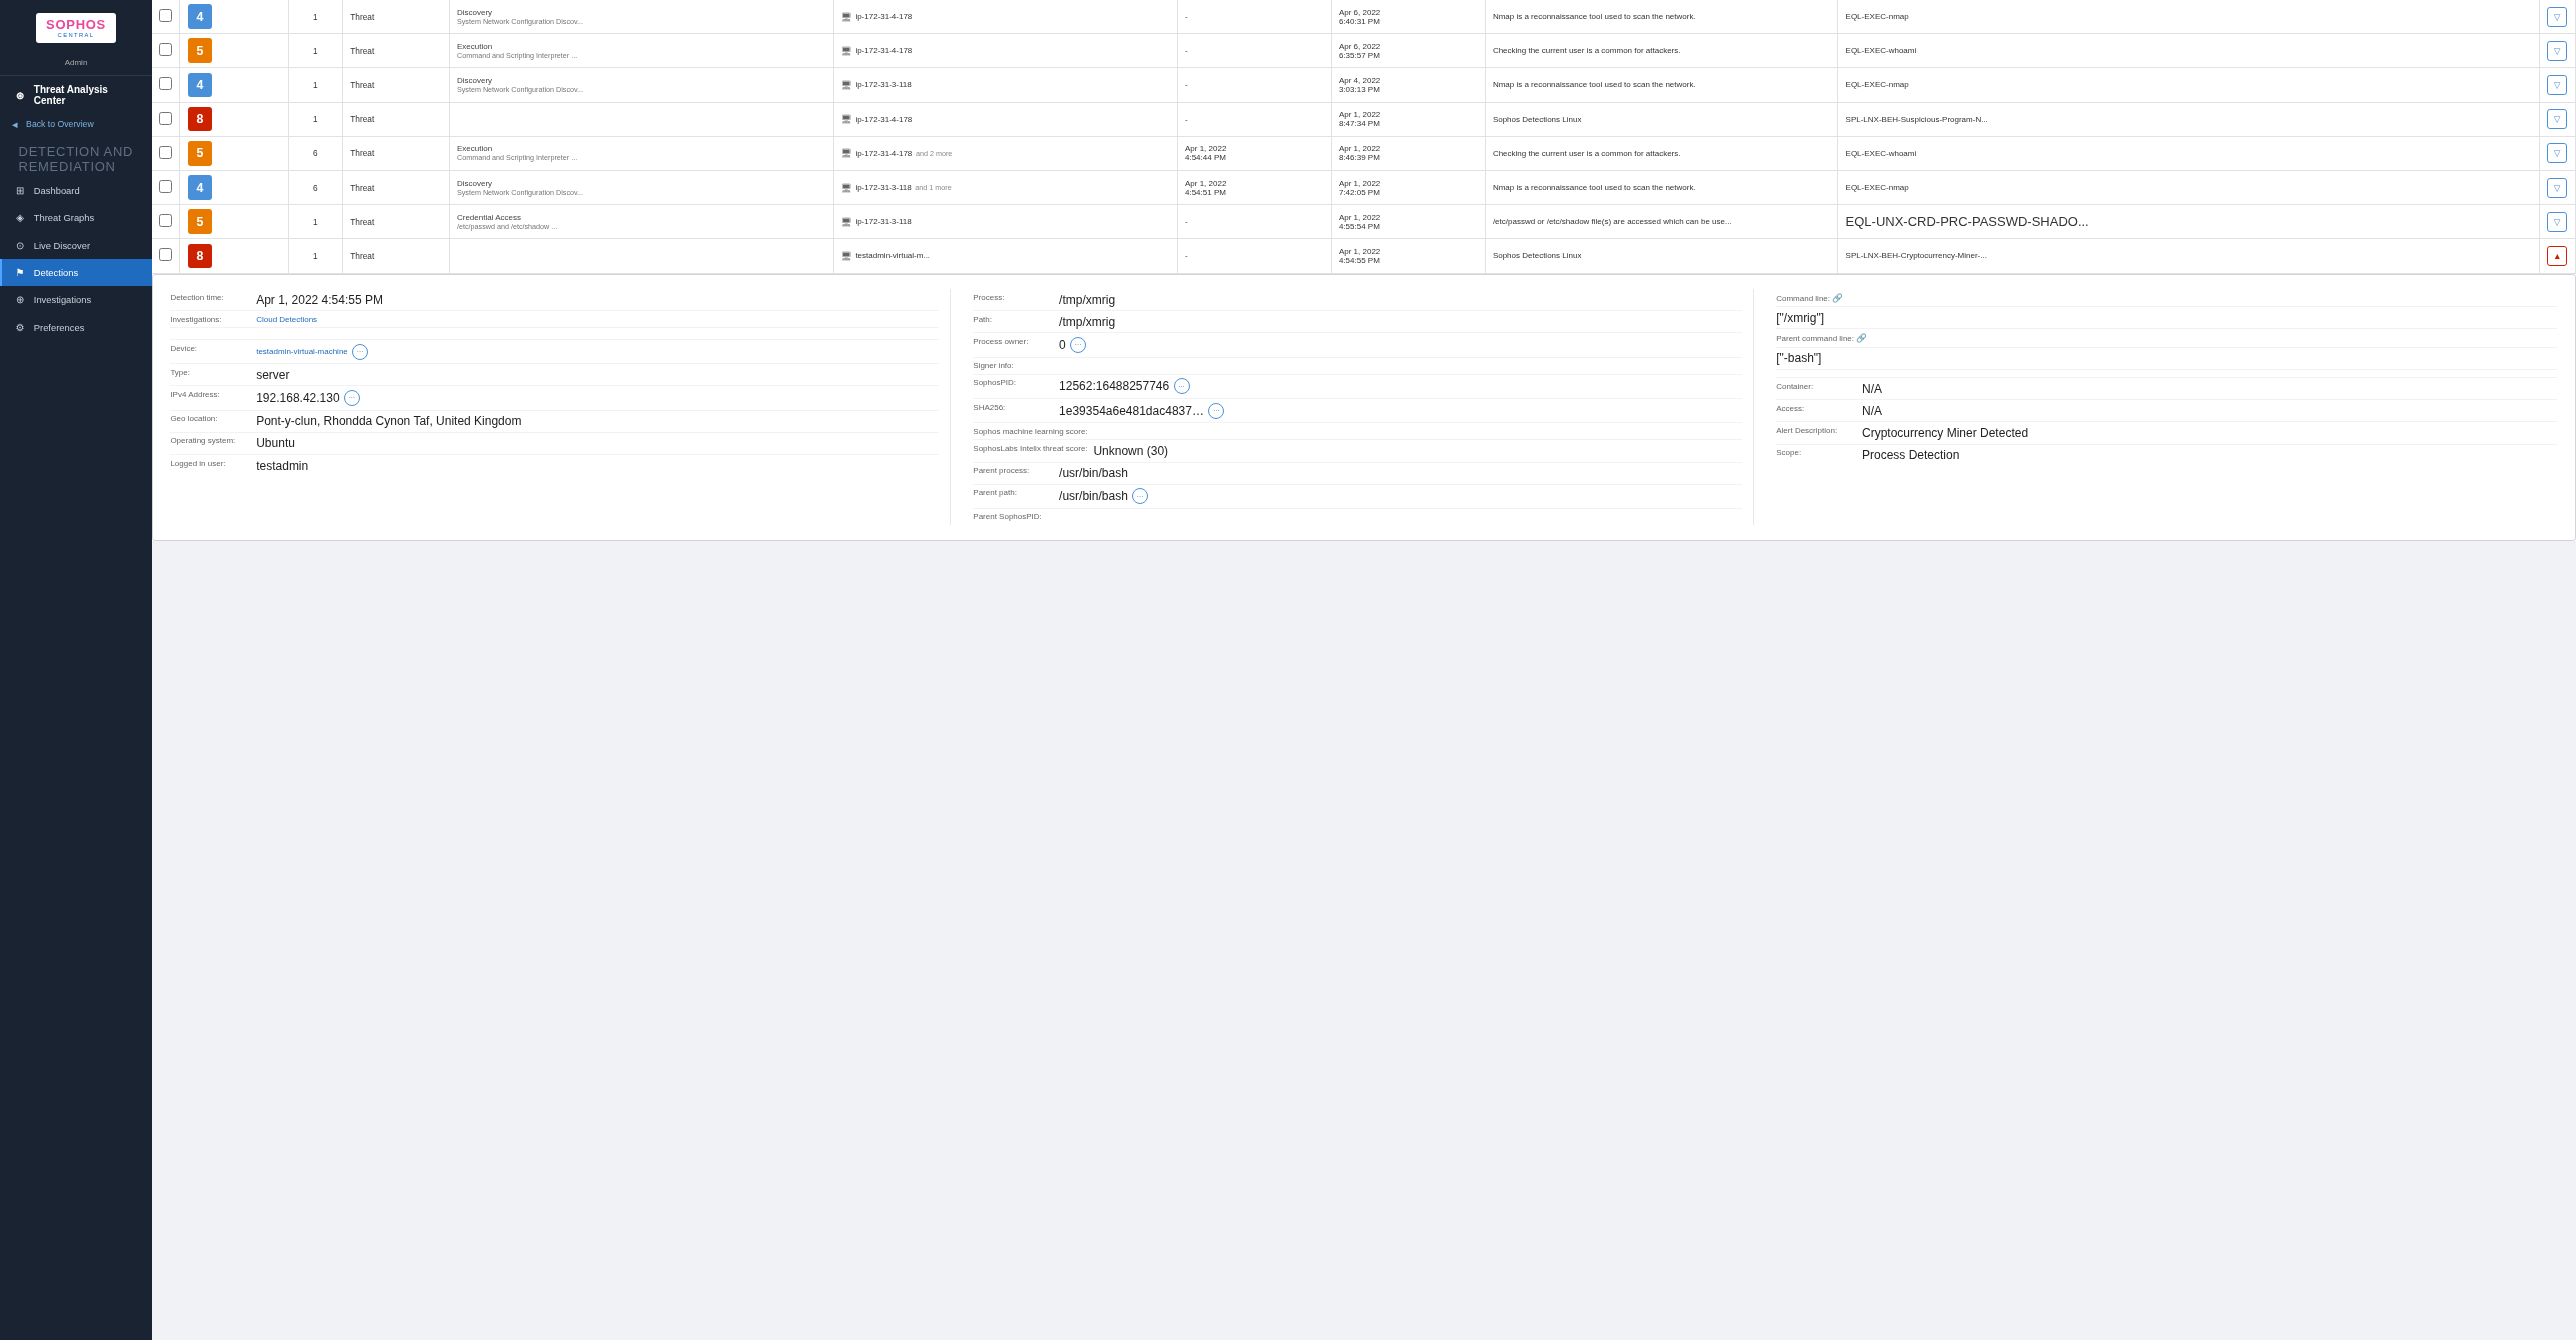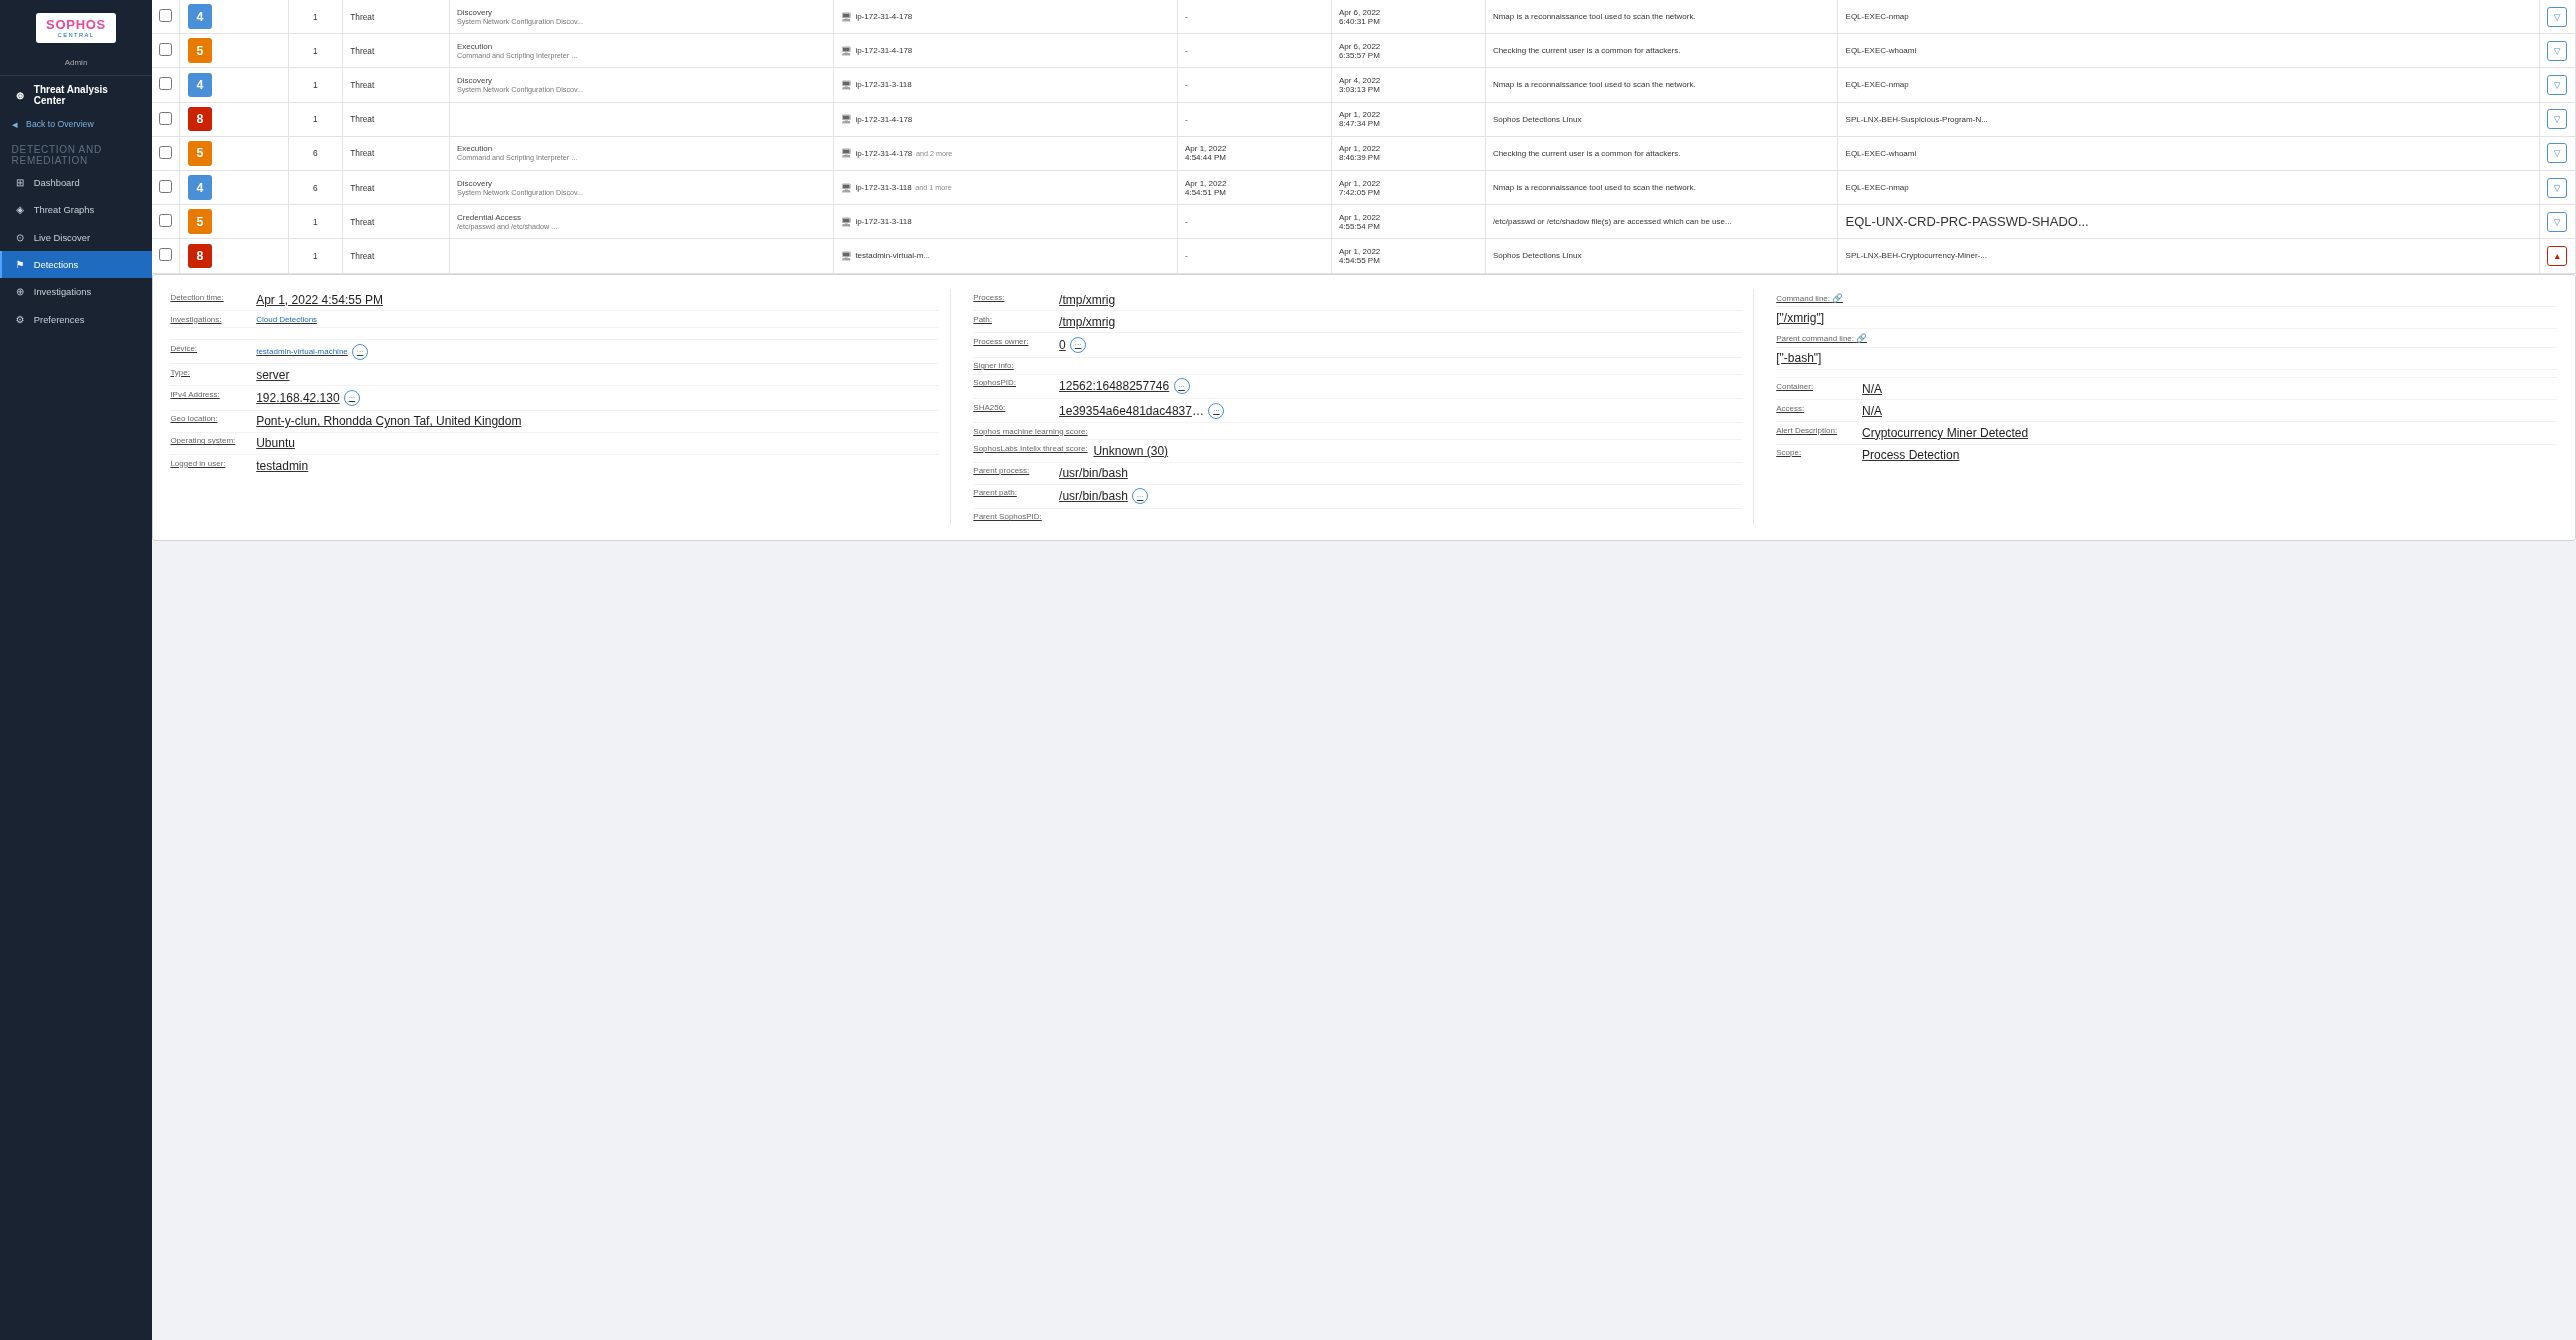--- a/index.html
+++ b/index.html
@@ -68,25 +68,26 @@
       font-weight: 600;
       font-size: 10px;
       padding: 8.7px 11.6px;
     }
     .sidebar-item.back-item {
       color: #7ab3e0;
       font-size: 8.7px;
       padding: 4.3px 11.6px 7.2px 10px;
     }
     .sidebar-label-section {
-      font-size: 10px;
+      font-size: 13px;
       color: #607080;
       padding: 7.2px 11.6px 2.9px;
       letter-spacing: 0.7px;
       text-transform: uppercase;
+      margin-left: 7px;
     }
     .icon-placeholder {
       width: 13px;
       height: 13px;
       display: flex;
       align-items: center;
       justify-content: center;
       font-size: 10px;
       flex-shrink: 0;
     }
@@ -166,21 +167,20 @@
       gap: 0 22px;
     }
     .detail-col { display: flex; flex-direction: column; gap: 0; }
     .detail-row {
       display: flex;
       align-items: flex-start;
       padding: 3.6px 0;
       border-bottom: 0.7px solid #f0f2f5;
       font-size: 8.3px;
       gap: 5.8px;
-      text-decoration: underline;
     }
     .detail-row:last-child { border-bottom: none; }
     .detail-label {
       color: #666;
       min-width: 80px;
       flex-shrink: 0;
       font-size: 8px;
     }
     .detail-value {
       color: #222;

